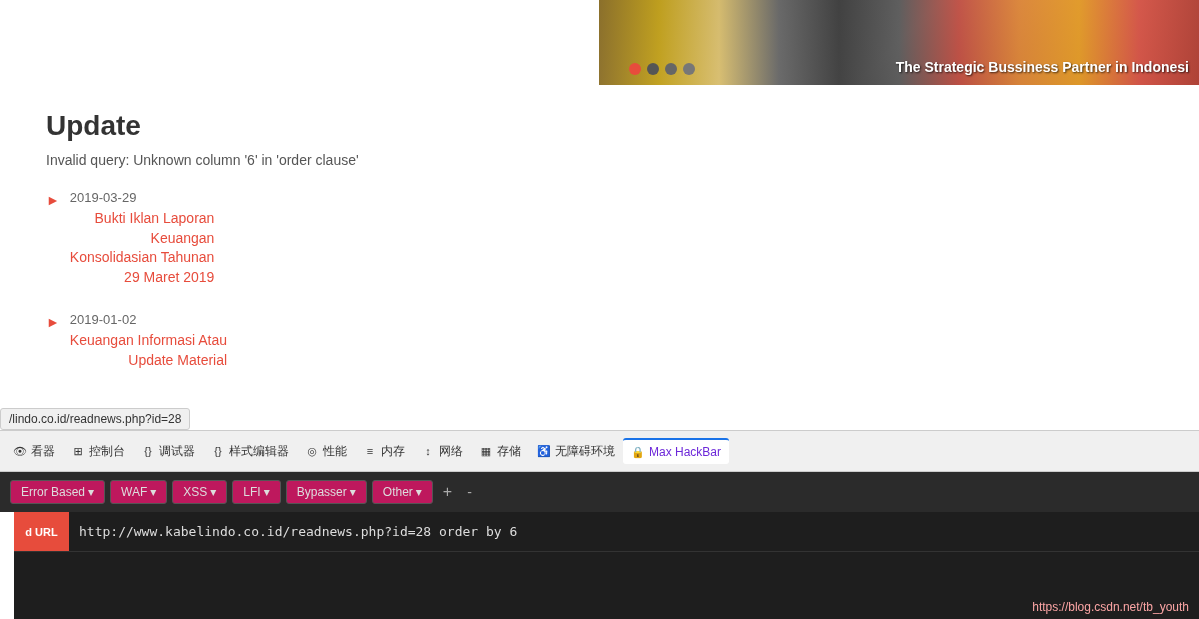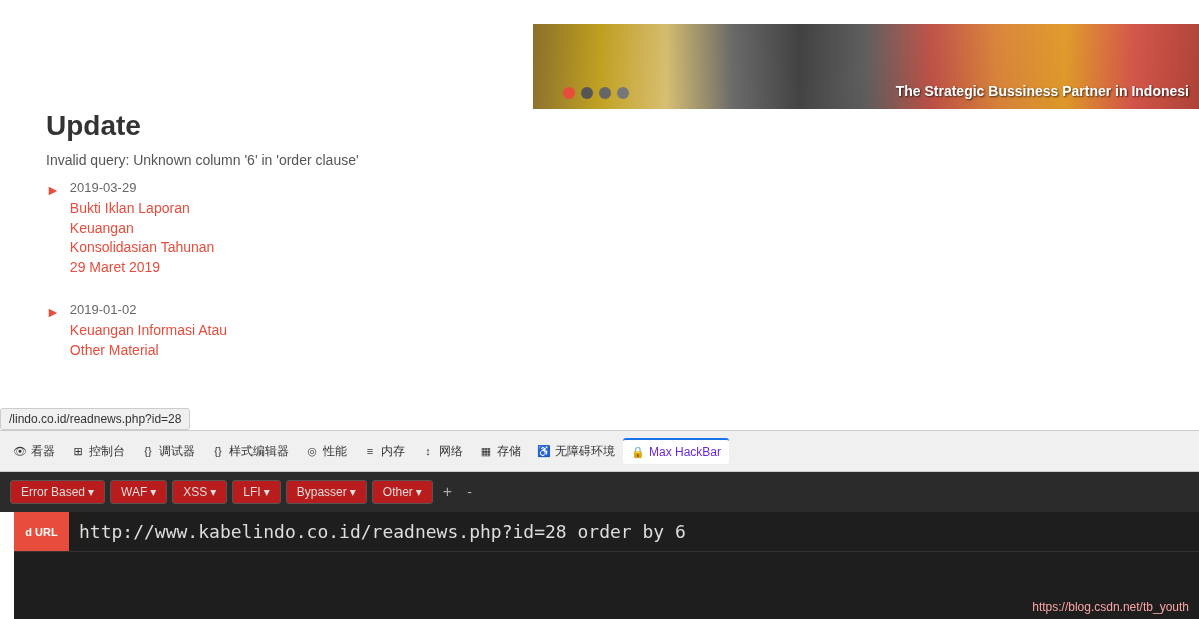--- a/index.html
+++ b/index.html
@@ -14,25 +14,24 @@
       height: 430px;
       background: #fff;
       overflow: hidden;
     }
 
     
     .banner-area {
       position: absolute;
       top: 0;
       right: 0;
-      width: 666px;
+      width: 600px;
       height: 85px;
       background: linear-gradient(135deg, #888 0%, #bbb 30%, #ccc 50%, #999 70%, #666 100%);
       overflow: hidden;
-      margin-top: 24px;
     }
 
     .banner-text {
       position: absolute;
       bottom: 10px;
       right: 10px;
       color: white;
       font-size: 14px;
       font-weight: bold;
       text-shadow: 1px 1px 2px rgba(0,0,0,0.7);
@@ -84,21 +83,21 @@
     .page-title {
       font-size: 28px;
       font-weight: bold;
       color: #333;
       margin-bottom: 10px;
     }
 
     .error-message {
       font-size: 14px;
       color: #555;
-      margin-bottom: 12px;
+      margin-bottom: 22px;
     }
 
     .update-section {
       margin-top: 10px;
     }
 
     .update-item {
       margin-bottom: 25px;
       display: flex;
       align-items: flex-start;
@@ -118,20 +117,21 @@
       color: #666;
       margin-bottom: 4px;
     }
 
     .update-link {
       color: #e74c3c;
       font-size: 14px;
       text-decoration: none;
       display: block;
       line-height: 1.4;
+      text-align: right;
     }
 
     
     .devtools-toolbar {
       position: absolute;
       top: 430px;
       left: 0;
       right: 0;
       height: 42px;
       background: #f0f0f0;
@@ -181,21 +181,21 @@
       display: flex;
       align-items: center;
       padding: 0 10px;
       gap: 5px;
     }
 
     .hackbar-btn {
       padding: 4px 10px;
       font-size: 12px;
       color: #ddd;
-      background: #b91c1c;
+      background: #be185d;
       border: 1px solid #555;
       border-radius: 3px;
       cursor: pointer;
       display: flex;
       align-items: center;
       gap: 3px;
       white-space: nowrap;
     }
 
     .hackbar-plus {
@@ -245,21 +245,21 @@
       flex-shrink: 0;
     }
 
     .input-field {
       flex: 1;
       height: 100%;
       background: #1e1e1e;
       border: none;
       outline: none;
       color: #ddd;
-      font-size: 18px;
+      font-size: 13px;
       padding: 0 10px;
       font-family: monospace;
     }
 
     .footer-link {
       position: absolute;
       bottom: 5px;
       right: 10px;
       color: #fca5a5;
       font-size: 12px;
@@ -301,21 +301,21 @@
           </a>
         </div>
       </div>
 
       <div class="update-item">
         <span class="arrow-icon">►</span>
         <div class="update-content">
           <div class="update-date">2019-01-02</div>
           <a class="update-link">
             <span>Keuangan Informasi Atau</span><br>
-            <span>Other Material</span>
+            <span>Update Material</span>
           </a>
         </div>
       </div>
     </div>
   </div>
 </div>
 
 <div class="devtools-toolbar">
   <div class="devtools-item">
     <span class="devtools-icon">👁</span>

